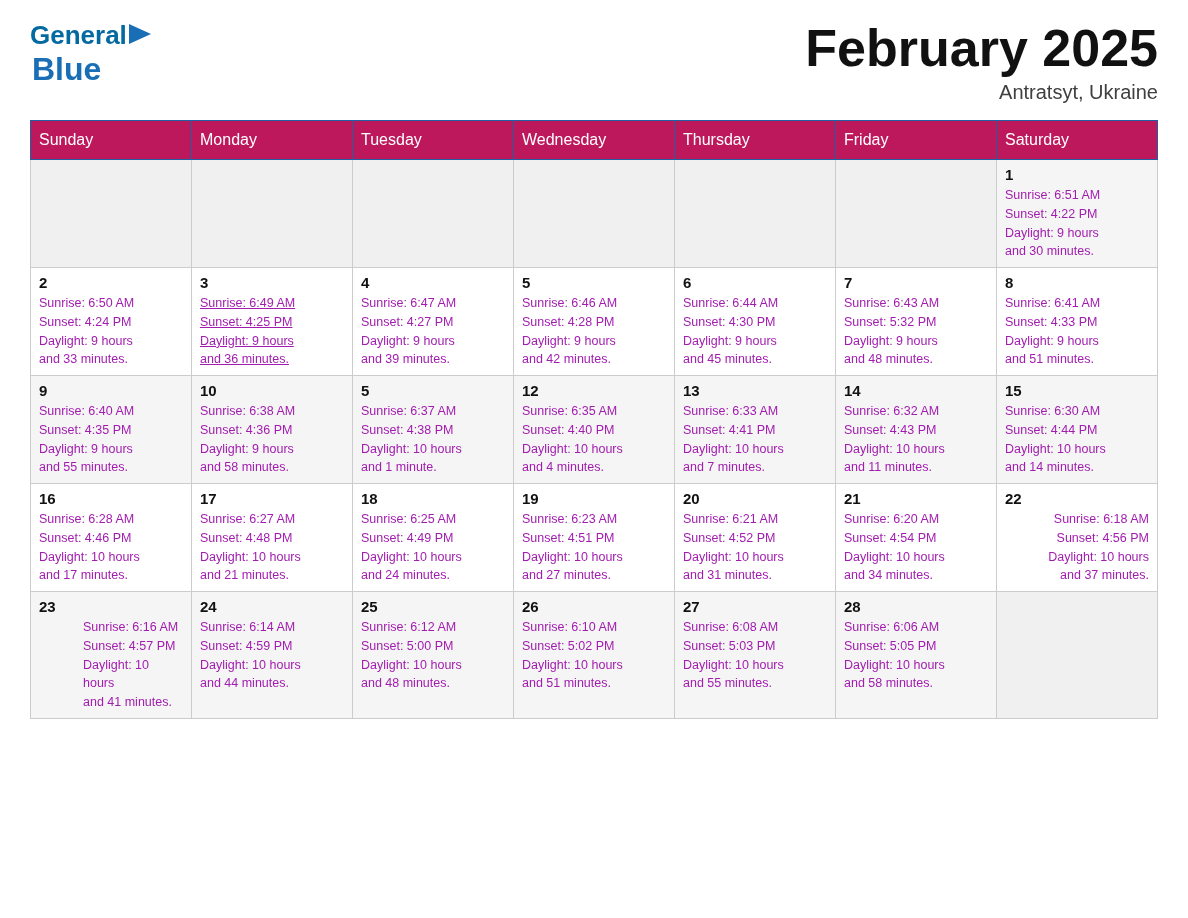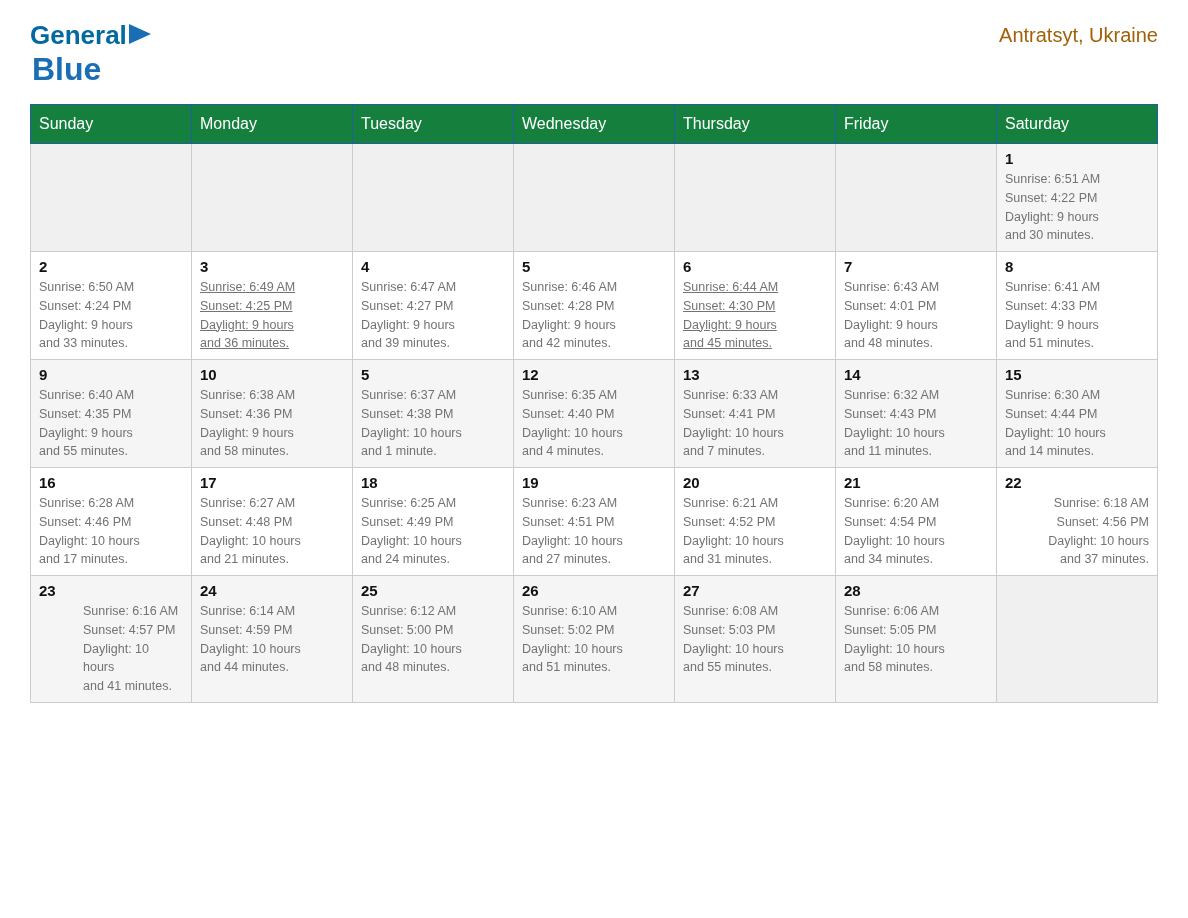--- a/index.html
+++ b/index.html
@@ -39,30 +39,30 @@
       text-align: right;
     }
     .month-year {
       font-size: 52px;
       font-weight: bold;
       color: #111;
       line-height: 1.1;
     }
     .location {
       font-size: 20px;
-      color: #a16207;
+      color: #404040;
       margin-top: 4px;
     }
     .calendar {
       width: 100%;
       border-collapse: collapse;
       border: 1px solid #bbb;
     }
     .calendar th {
-      background-color: #15803d;
+      background-color: #be185d;
       color: #fff;
       font-size: 16px;
       font-weight: normal;
       padding: 10px 8px;
       text-align: left;
       border: 1px solid #2060a0;
     }
     .calendar td {
       vertical-align: top;
       border: 1px solid #ccc;
@@ -81,21 +81,21 @@
     .day-num {
       font-size: 15px;
       font-weight: bold;
       color: #111;
       display: block;
       margin-bottom: 3px;
     }
     .day-info {
       font-size: 12.5px;
       line-height: 1.5;
-      color: #737373;
+      color: #a21caf;
     }
     .empty-cell {
       background-color: #f0f0f0 !important;
     }
     
     .row-odd td { background-color: #f5f5f5; }
     .row-even td { background-color: #ffffff; }
   </style>
 </head>
 <body>
@@ -104,20 +104,21 @@
   <div class="logo-wrapper">
     <div class="logo-line1">
       <span class="logo-text-general">General</span>
       <svg width="22" height="28" viewBox="0 0 22 28" style="margin-left:2px;margin-top:-4px;">
         <polygon points="0,4 22,14 0,24" fill="#1a6eb5"></polygon>
       </svg>
     </div>
     <div class="logo-line2">Blue</div>
   </div>
   <div class="title-section">
+    <div class="month-year">February 2025</div>
     <div class="location">Antratsyt, Ukraine</div>
   </div>
 </div>
 
 <table class="calendar">
   <thead>
     <tr>
       <th>Sunday</th>
       <th>Monday</th>
       <th>Tuesday</th>
@@ -167,29 +168,29 @@
         </td>
         <td>
           <span class="day-num">5</span>
           <div class="day-info" style="white-space: pre-line;">Sunrise: 6:46 AM
 Sunset: 4:28 PM
 Daylight: 9 hours
 and 42 minutes.</div>
         </td>
         <td>
           <span class="day-num">6</span>
-          <div class="day-info" style="white-space: pre-line; text-decoration: underline;">Sunrise: 6:44 AM
+          <div class="day-info" style="white-space: pre-line;">Sunrise: 6:44 AM
 Sunset: 4:30 PM
 Daylight: 9 hours
 and 45 minutes.</div>
         </td>
         <td>
           <span class="day-num">7</span>
           <div class="day-info" style="white-space: pre-line;">Sunrise: 6:43 AM
-Sunset: 4:01 PM
+Sunset: 5:32 PM
 Daylight: 9 hours
 and 48 minutes.</div>
         </td>
         <td>
           <span class="day-num">8</span>
           <div class="day-info" style="white-space: pre-line;">Sunrise: 6:41 AM
 Sunset: 4:33 PM
 Daylight: 9 hours
 and 51 minutes.</div>
         </td>

